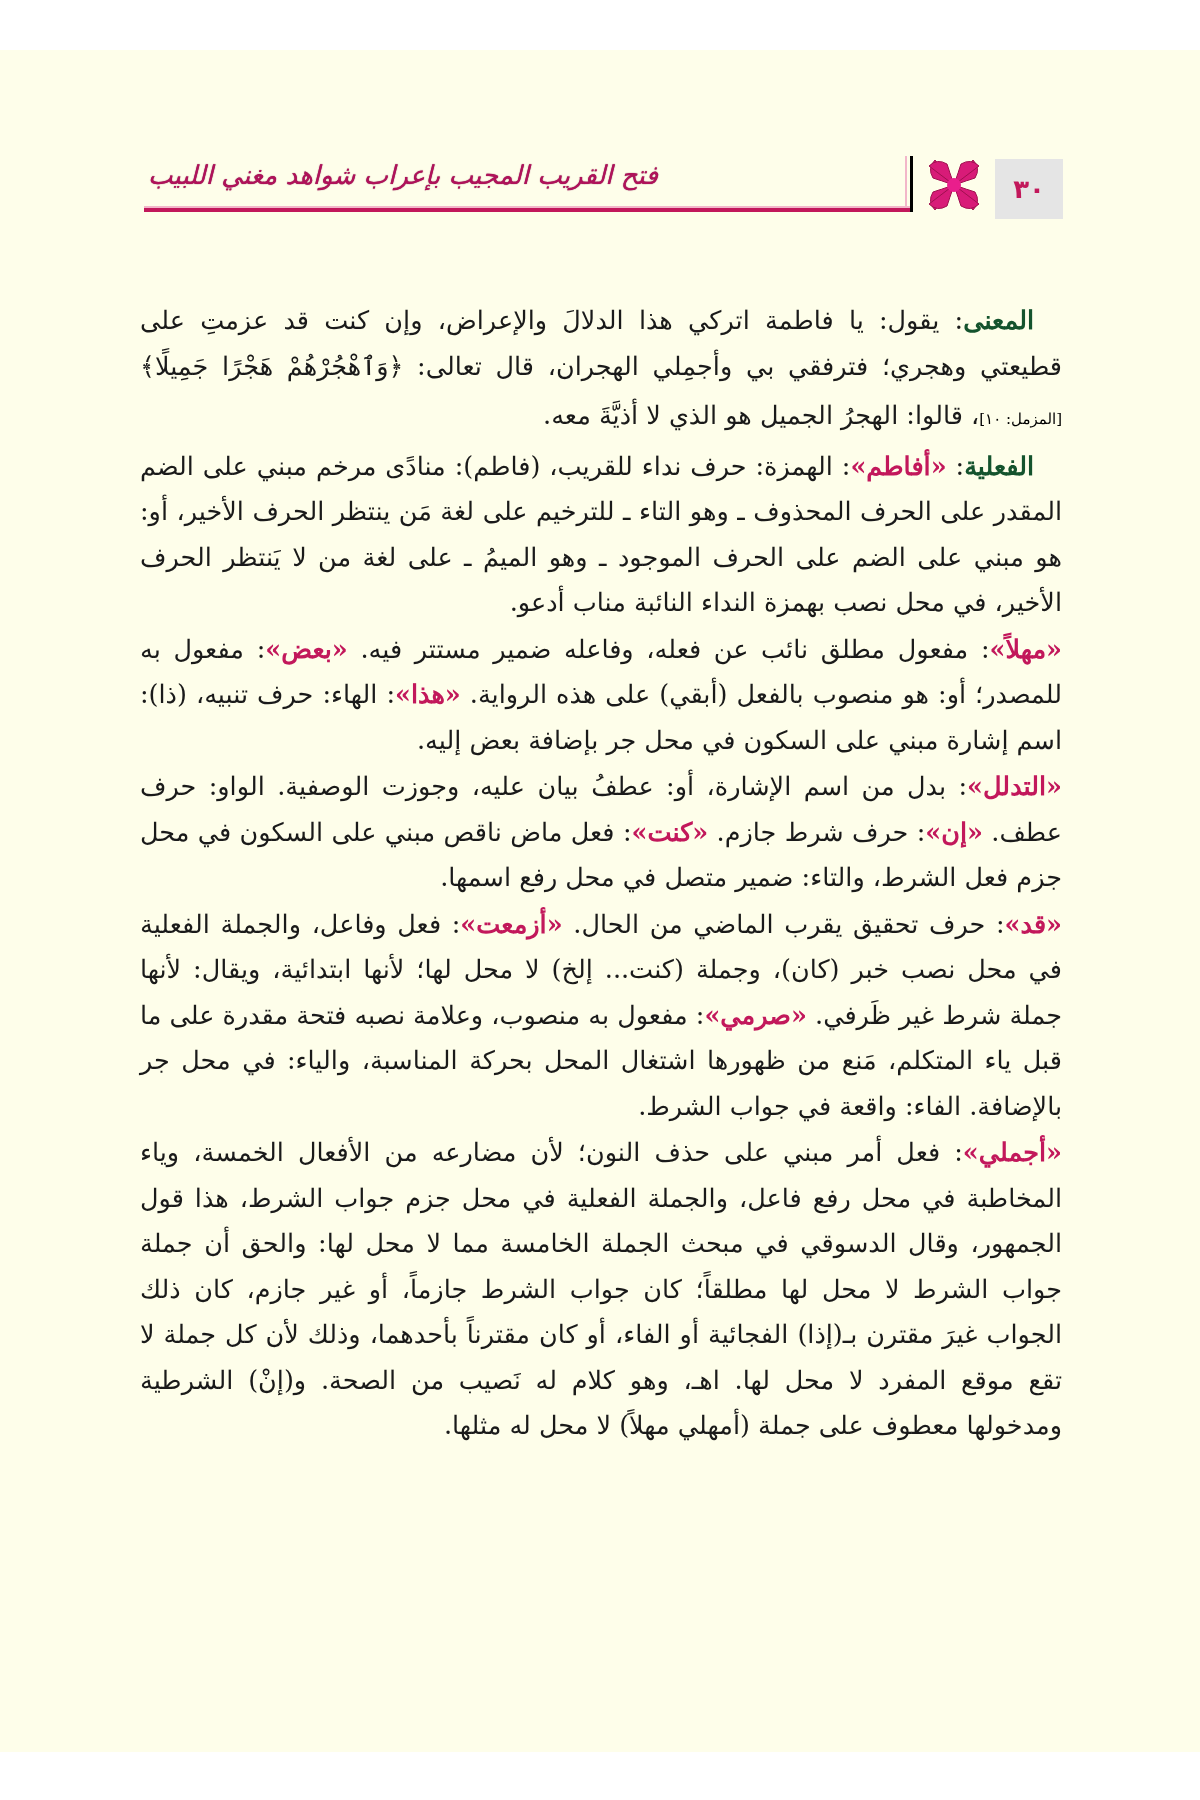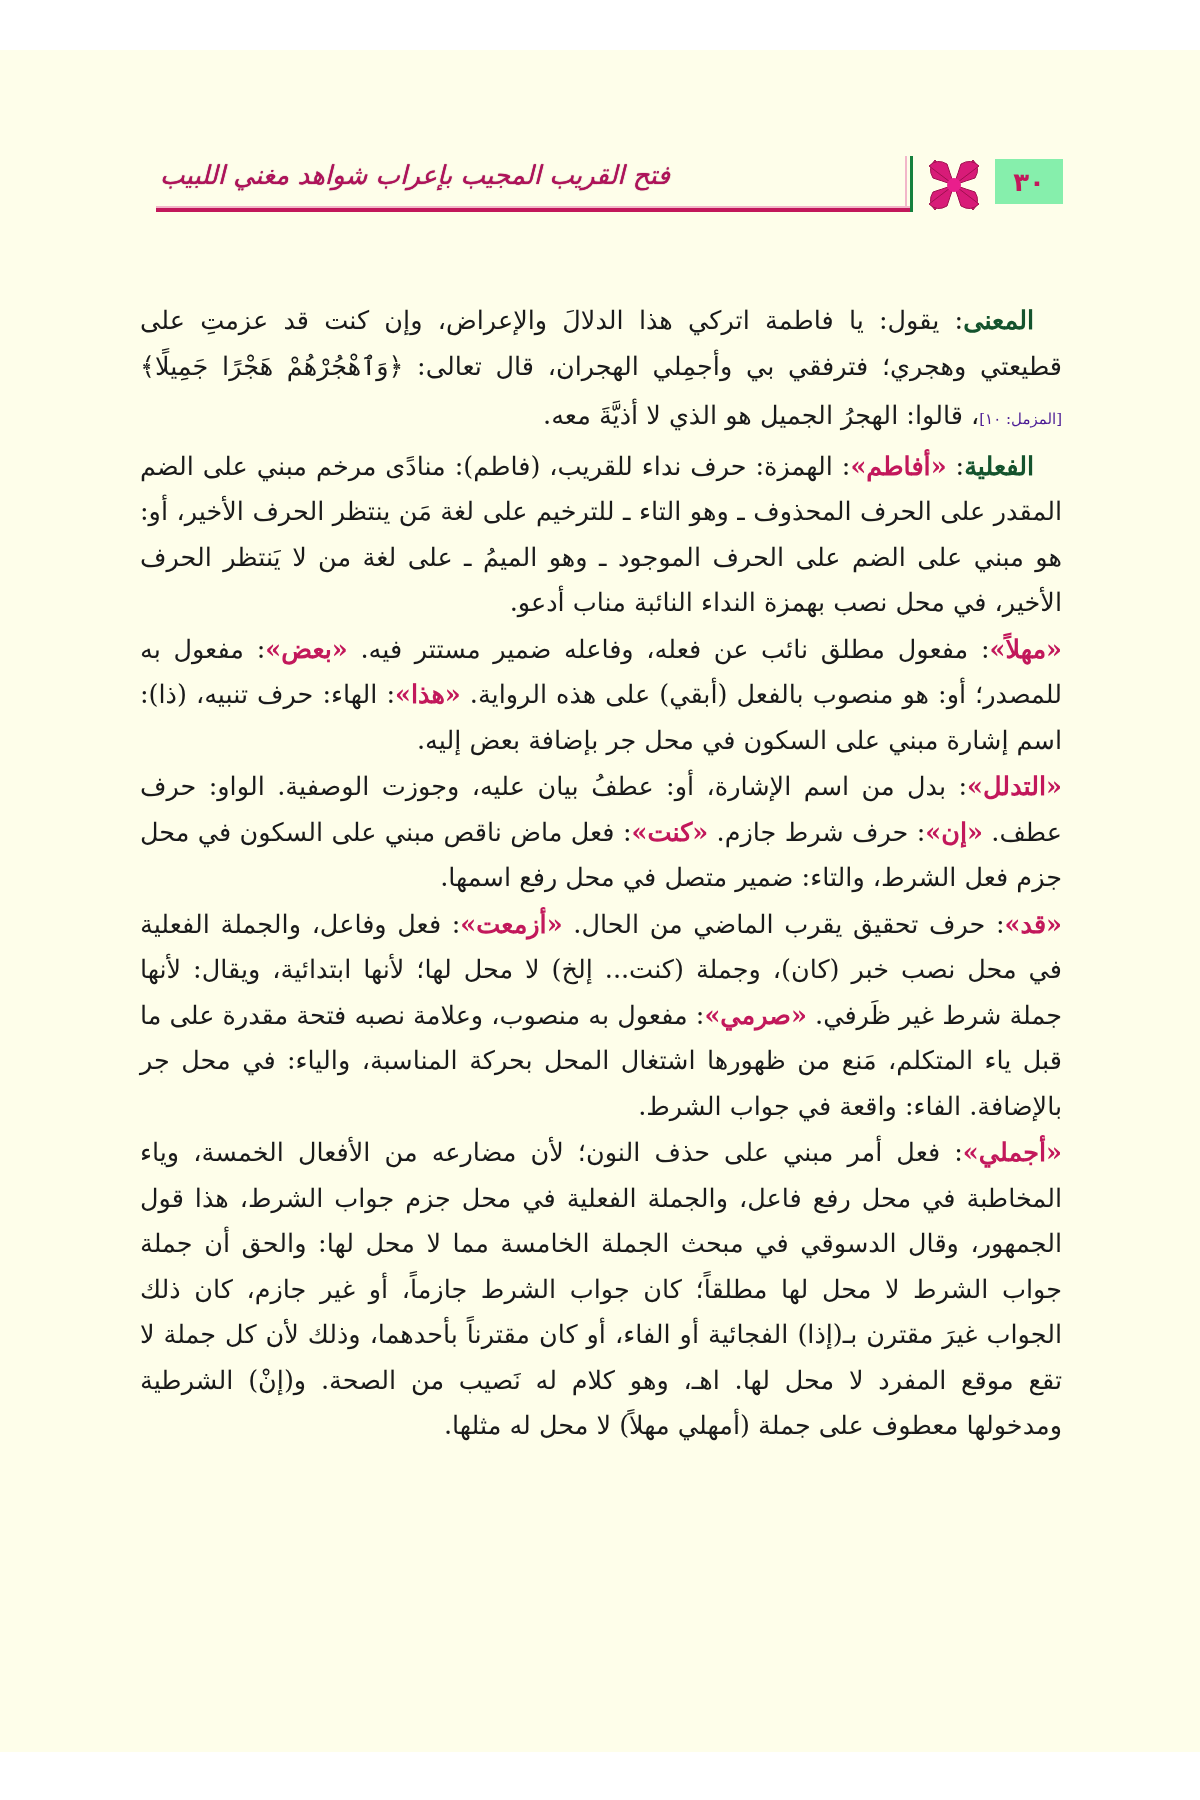--- a/index.html
+++ b/index.html
@@ -24,44 +24,44 @@
       top: 106px;
       left: 140px;
       width: 923px;
       height: 58px;
     }
     .page-number-box {
       position: absolute;
       right: 0;
       top: 3px;
       width: 68px;
-      height: 45px;
-      background: #86efac;
+      height: 60px;
+      background: #e5e5e5;
       display: flex;
       align-items: center;
       justify-content: center;
       font-family: "DejaVu Sans", sans-serif;
       font-size: 26px;
       color: #c2185b;
       font-weight: bold;
     }
     .ornament {
       position: absolute;
       right: 80px;
       top: 0;
       width: 58px;
       height: 58px;
     }
     .title-frame {
       position: absolute;
       right: 150px;
       top: 0;
-      left: 16px;
+      left: 4px;
       height: 56px;
-      border-right: 3px solid #15803d;
+      border-right: 3px solid #000000;
       text-decoration: underline;
     }
     .title-frame::before {
       content: "";
       position: absolute;
       right: 3px;
       top: 0;
       bottom: 2px;
       width: 2px;
       background: #f2b6c9;
@@ -109,21 +109,21 @@
     .kw {
       color: #c2185b;
       font-weight: bold;
       margin-top: 20px;
     }
     .label {
       color: #14532d;
       font-weight: bold;
     }
     .cite {
-      color: #4c1d95;
+      color: #000000;
       font-size: 15px;
     }
     .quran {
       font-family: "DejaVu Serif", serif;
     }
   </style>
 </head>
 <body>
 
 <div class="page">

